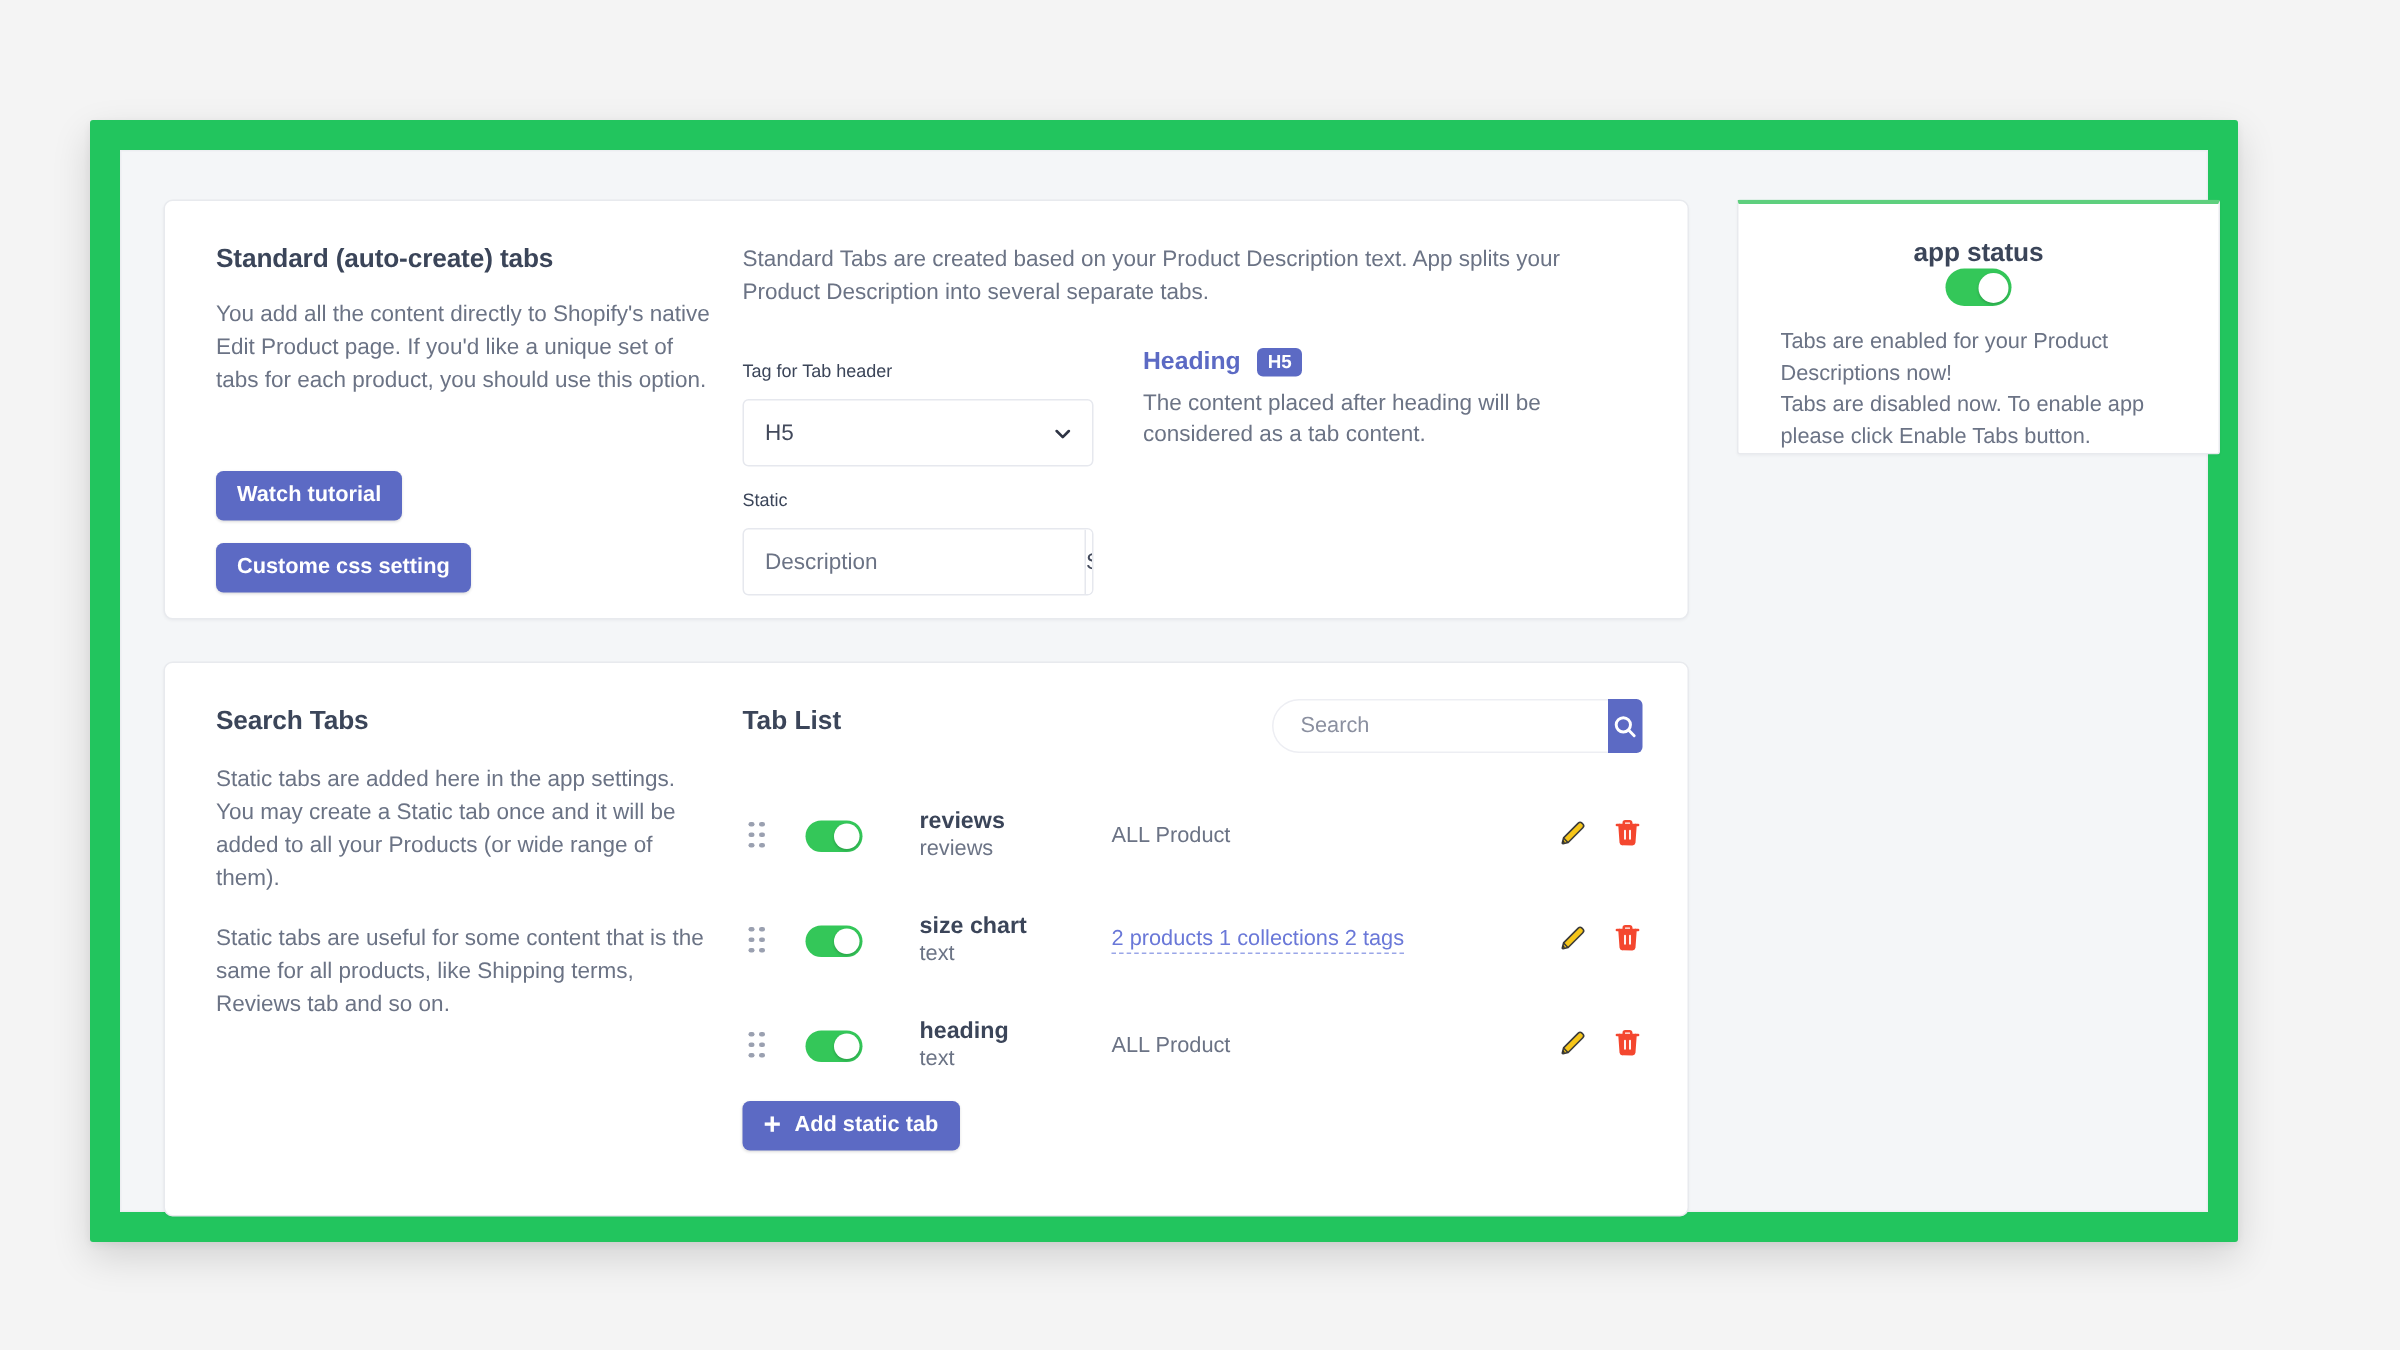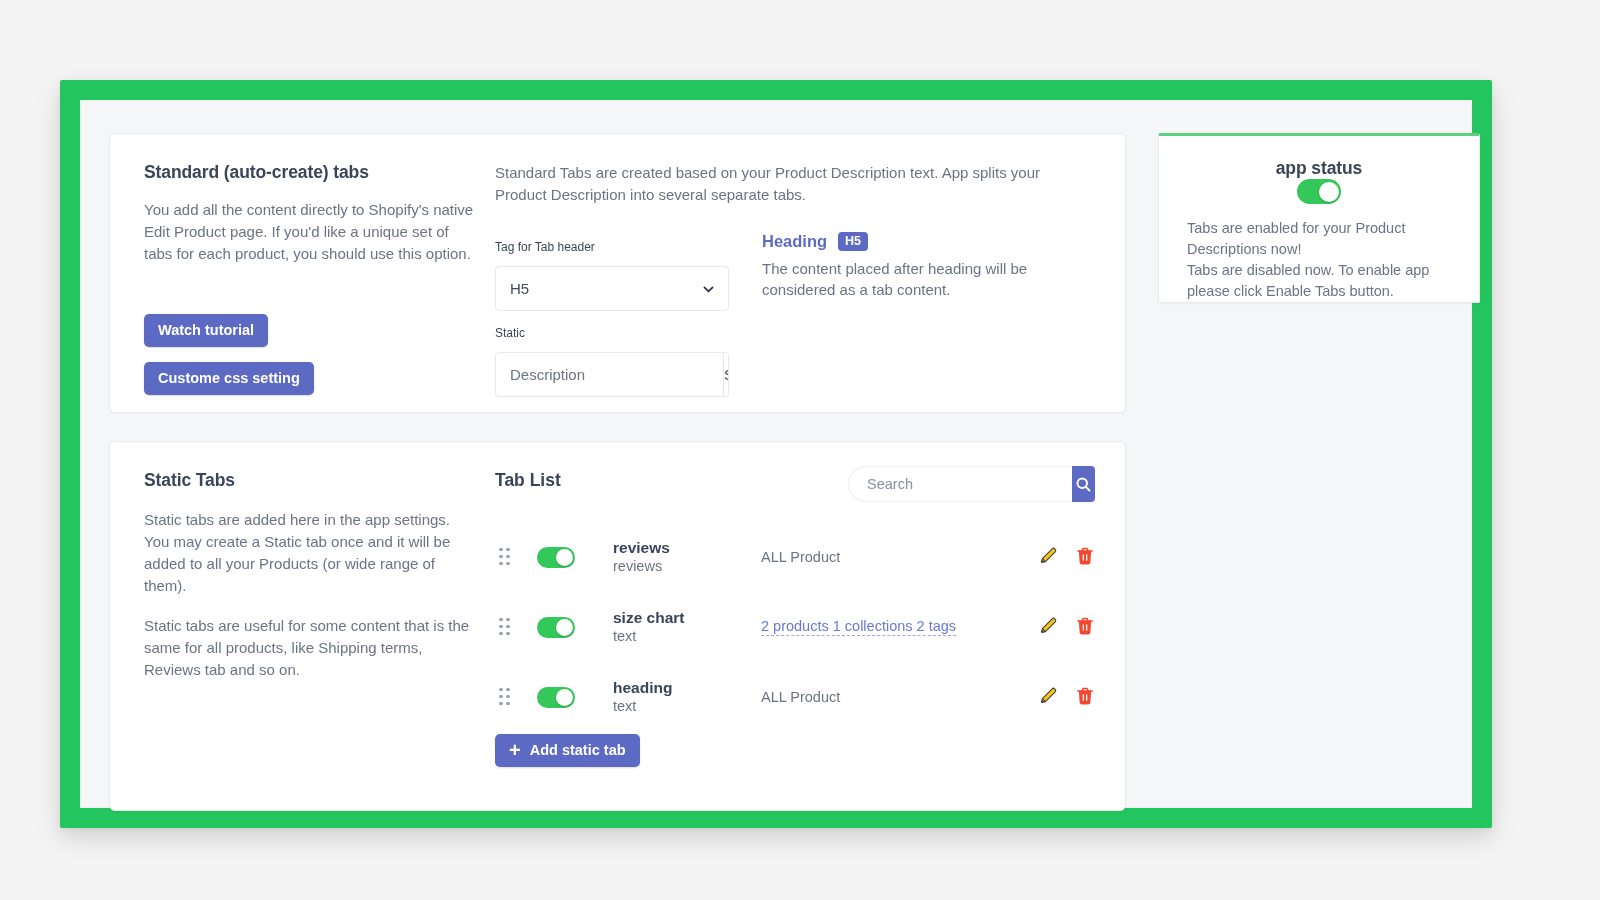--- a/index.html
+++ b/index.html
@@ -265,21 +265,21 @@
   .drag-handle i {
     width: 3.5px; height: 3.5px;
     background: #9aa0b0;
     border-radius: 50%;
     display: block;
   }
   .row-names { width: 100px; margin-left: 38px; flex: none; }
   .row-title { font-size: 15.5px; font-weight: bold; color: #3b4559; line-height: 1.25; }
   .row-sub   { font-size: 14.5px; color: #6b7385; line-height: 1.35; }
 
-  .row-scope { flex: 1; margin-left: 48px; font-size: 14.5px; color: #6b7385; }
+  .row-scope { flex: 1; margin-left: 28px; font-size: 14.5px; color: #6b7385; }
   .row-scope.link {
     color: #6a78d8;
     border-bottom: 1.5px dashed #9aa6e8;
     display: inline-block;
     flex: none;
     padding-bottom: 1px;
   }
   .scope-spacer { flex: 1; }
 
   .row-actions { display: flex; align-items: center; gap: 16px; flex: none; }
@@ -336,21 +336,21 @@
             <span class="badge-h5">H5</span>
           </div>
           <p>The content placed after heading will be considered as a tab content.</p>
         </div>
       </div>
     </section>
 
     <section class="card static-card">
 
       <div class="col-left">
-        <div class="h-title">Static Tabs</div>
+        <div class="h-title">Search Tabs</div>
         <p class="body-text" style="margin-top:18px;">Static tabs are added here in the app settings. You may create a Static tab once and it will be added to all your Products (or wide range of them).</p>
         <p class="body-text" style="margin-top:18px;">Static tabs are useful for some content that is the same for all products, like Shipping terms, Reviews tab and so on.</p>
       </div>
 
       <div class="tablist-head">
         <span class="tablist-title">Tab List</span>
 
         <div class="search-wrap">
           <input class="search-input" type="text" placeholder="Search" style="">
           <button class="search-btn">

